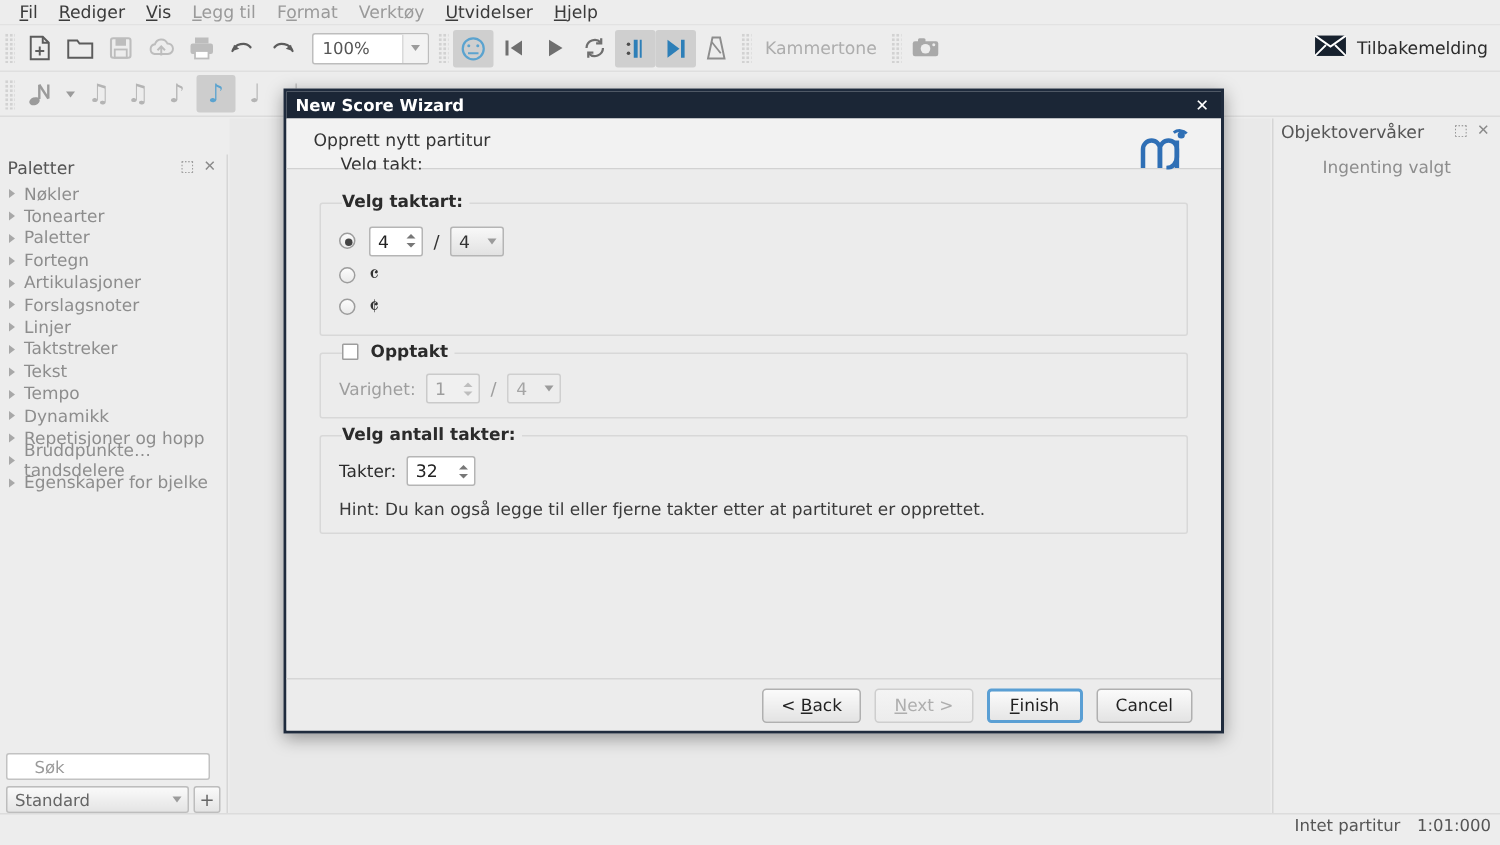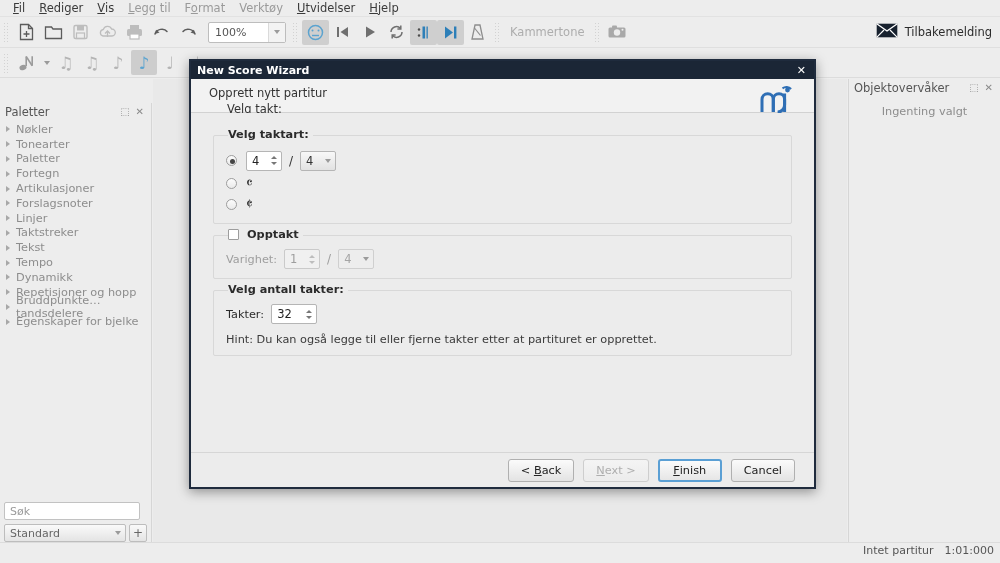--- a/index.html
+++ b/index.html
@@ -104,21 +104,21 @@
     height: 14.8px; display: flex; align-items: center; padding-left: 6px;
     font-size: 11.3px; color: #8d8d8d; cursor: default;
   }
   .pal-arrow {
     width: 0; height: 0; border-top: 3.2px solid transparent; border-bottom: 3.2px solid transparent;
     border-left: 4px solid #a8a8a8; margin-right: 6px;
   }
   .pal-bottom { padding: 3px 4px 5px 4px; }
   .search-box {
     width: 136px; height: 18px; background: #fff; border: 1px solid #c2c2c2;
-    border-radius: 2px; font-size: 11px; color: #9a9a9a; padding: 0 5px;
+    border-radius: 2px; font-size: 11px; color: #9a9a9a; padding: 0 18px;
     display: flex; align-items: center; margin-bottom: 4px;
   }
   .pal-row2 { display: flex; align-items: center; gap: 3px; }
   .std-combo {
     width: 123px; height: 18px; background: linear-gradient(#fafafa,#e4e4e4);
     border: 1px solid #bdbdbd; border-radius: 2px; position: relative;
     font-size: 11px; color: #666; padding-left: 5px; display: flex; align-items: center;
   }
   .std-combo .arrowbox { position: absolute; right: 4px; top: 0; bottom: 0; display: flex; align-items: center; }
   .plus-btn {

